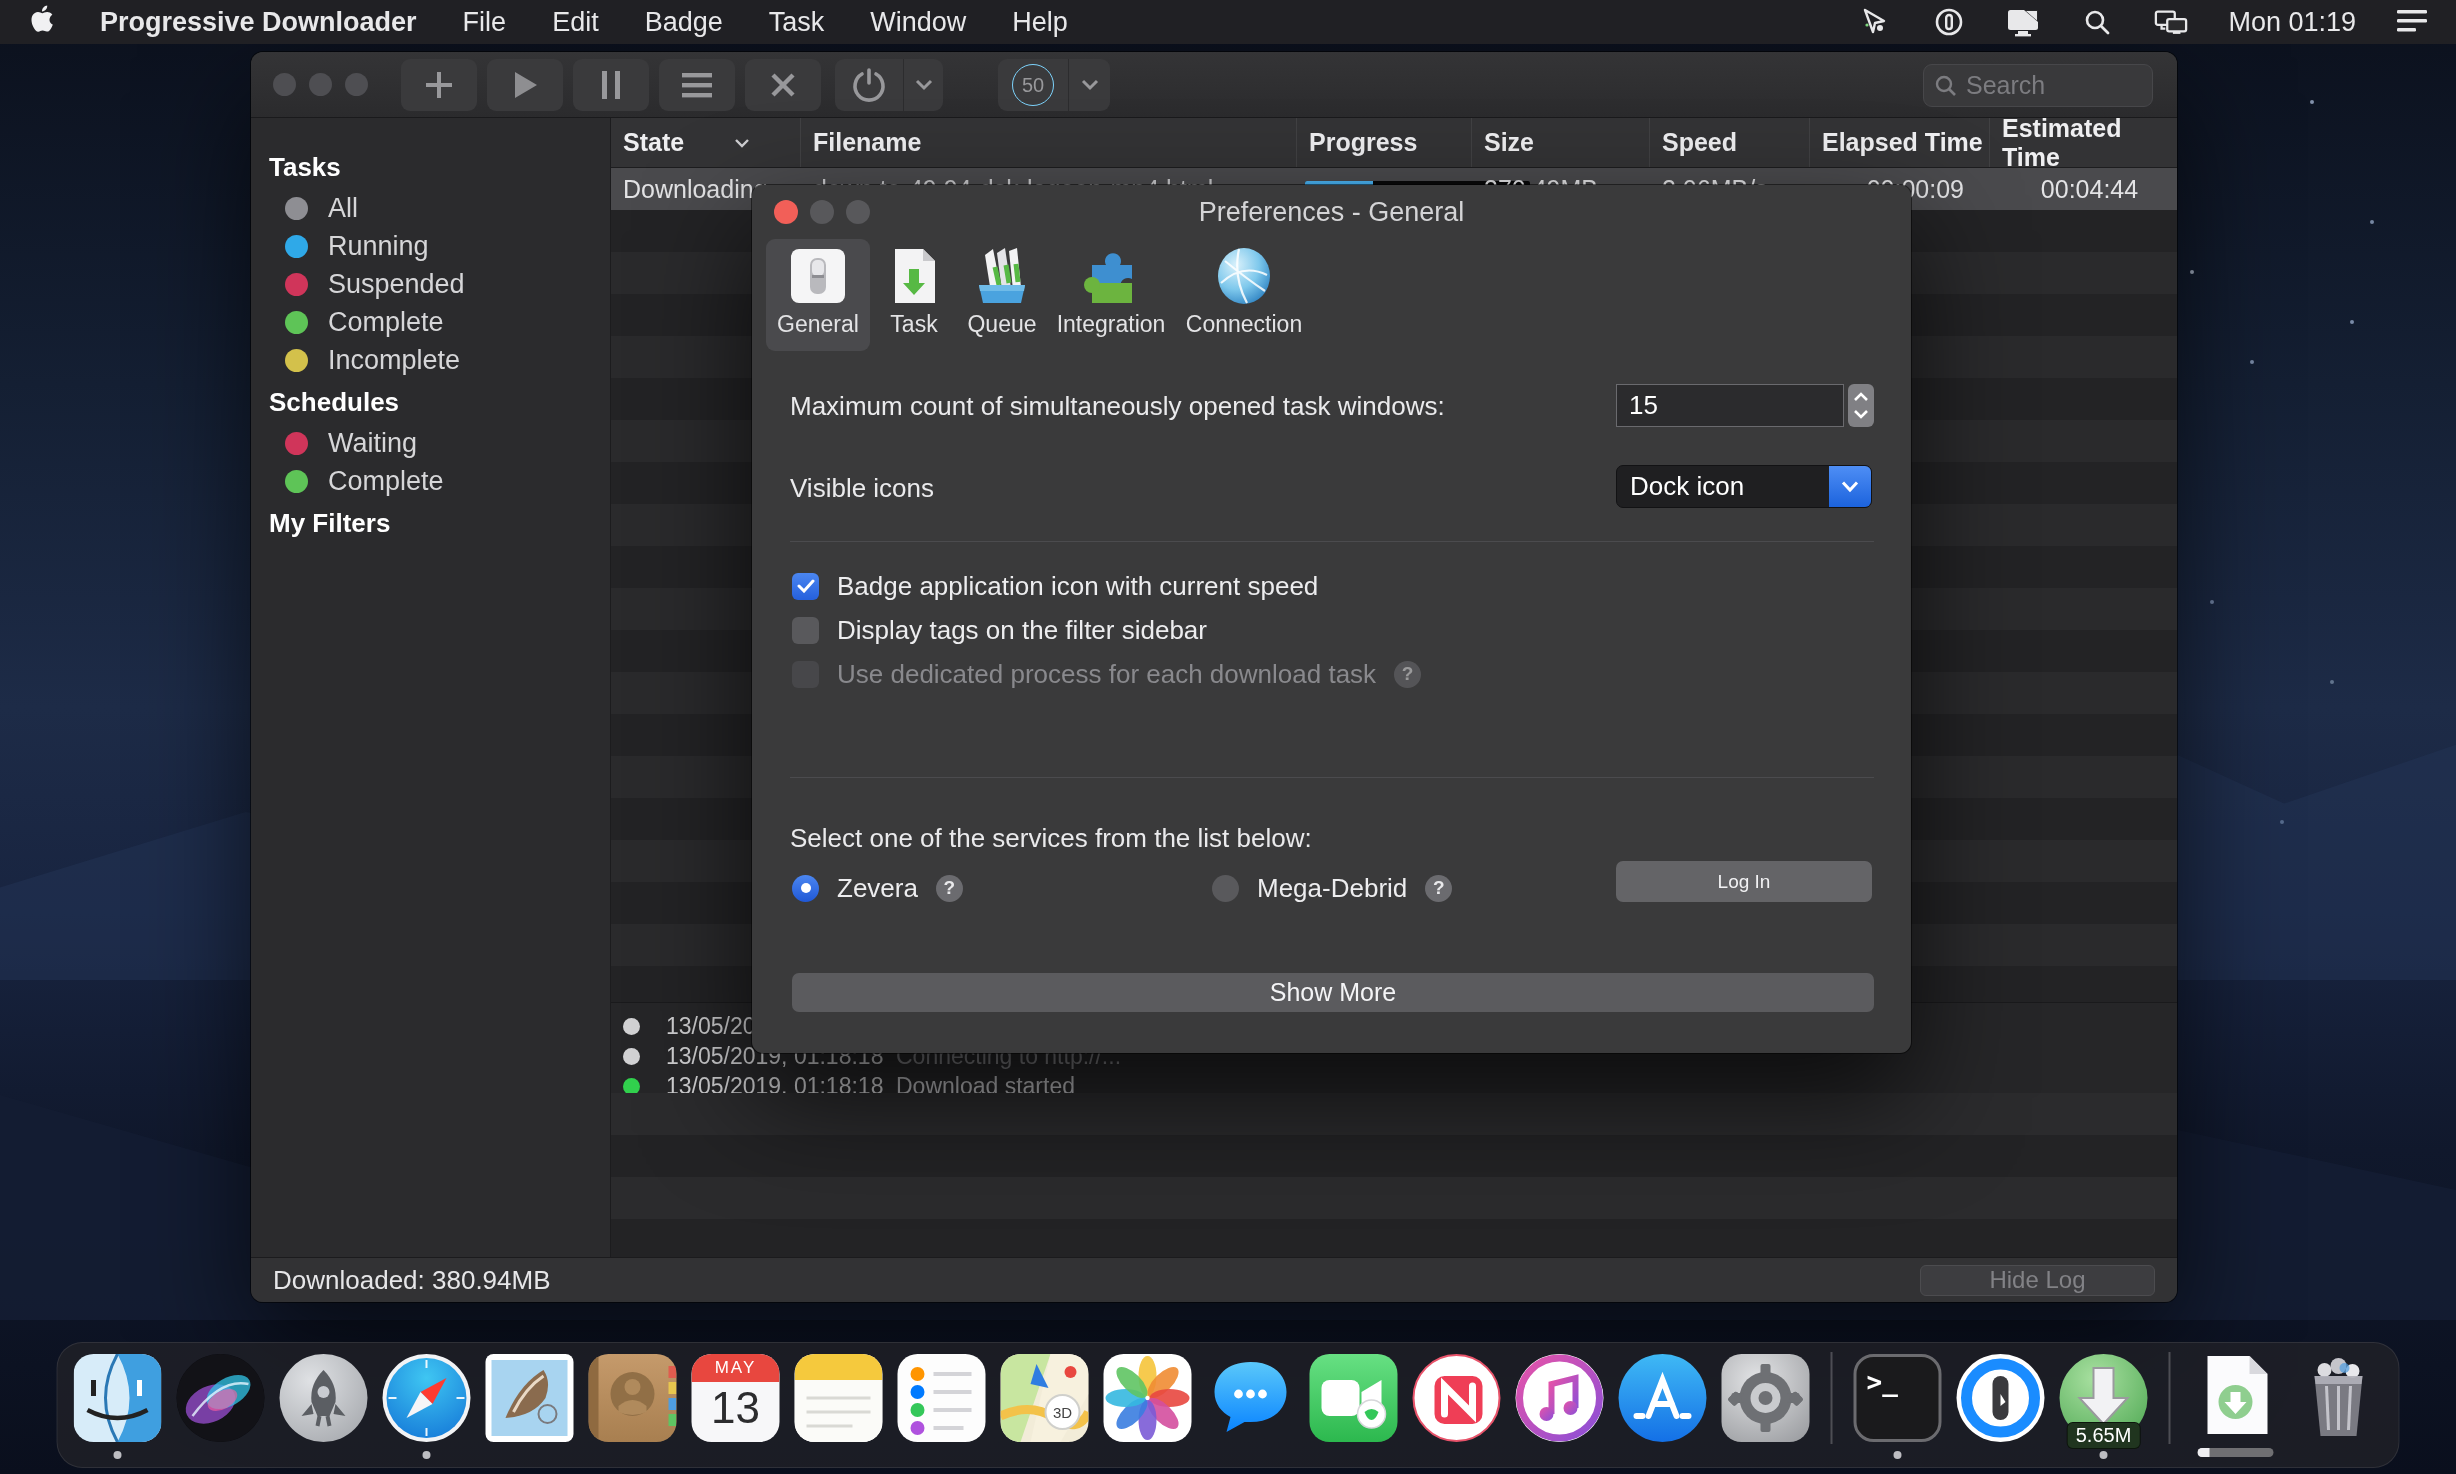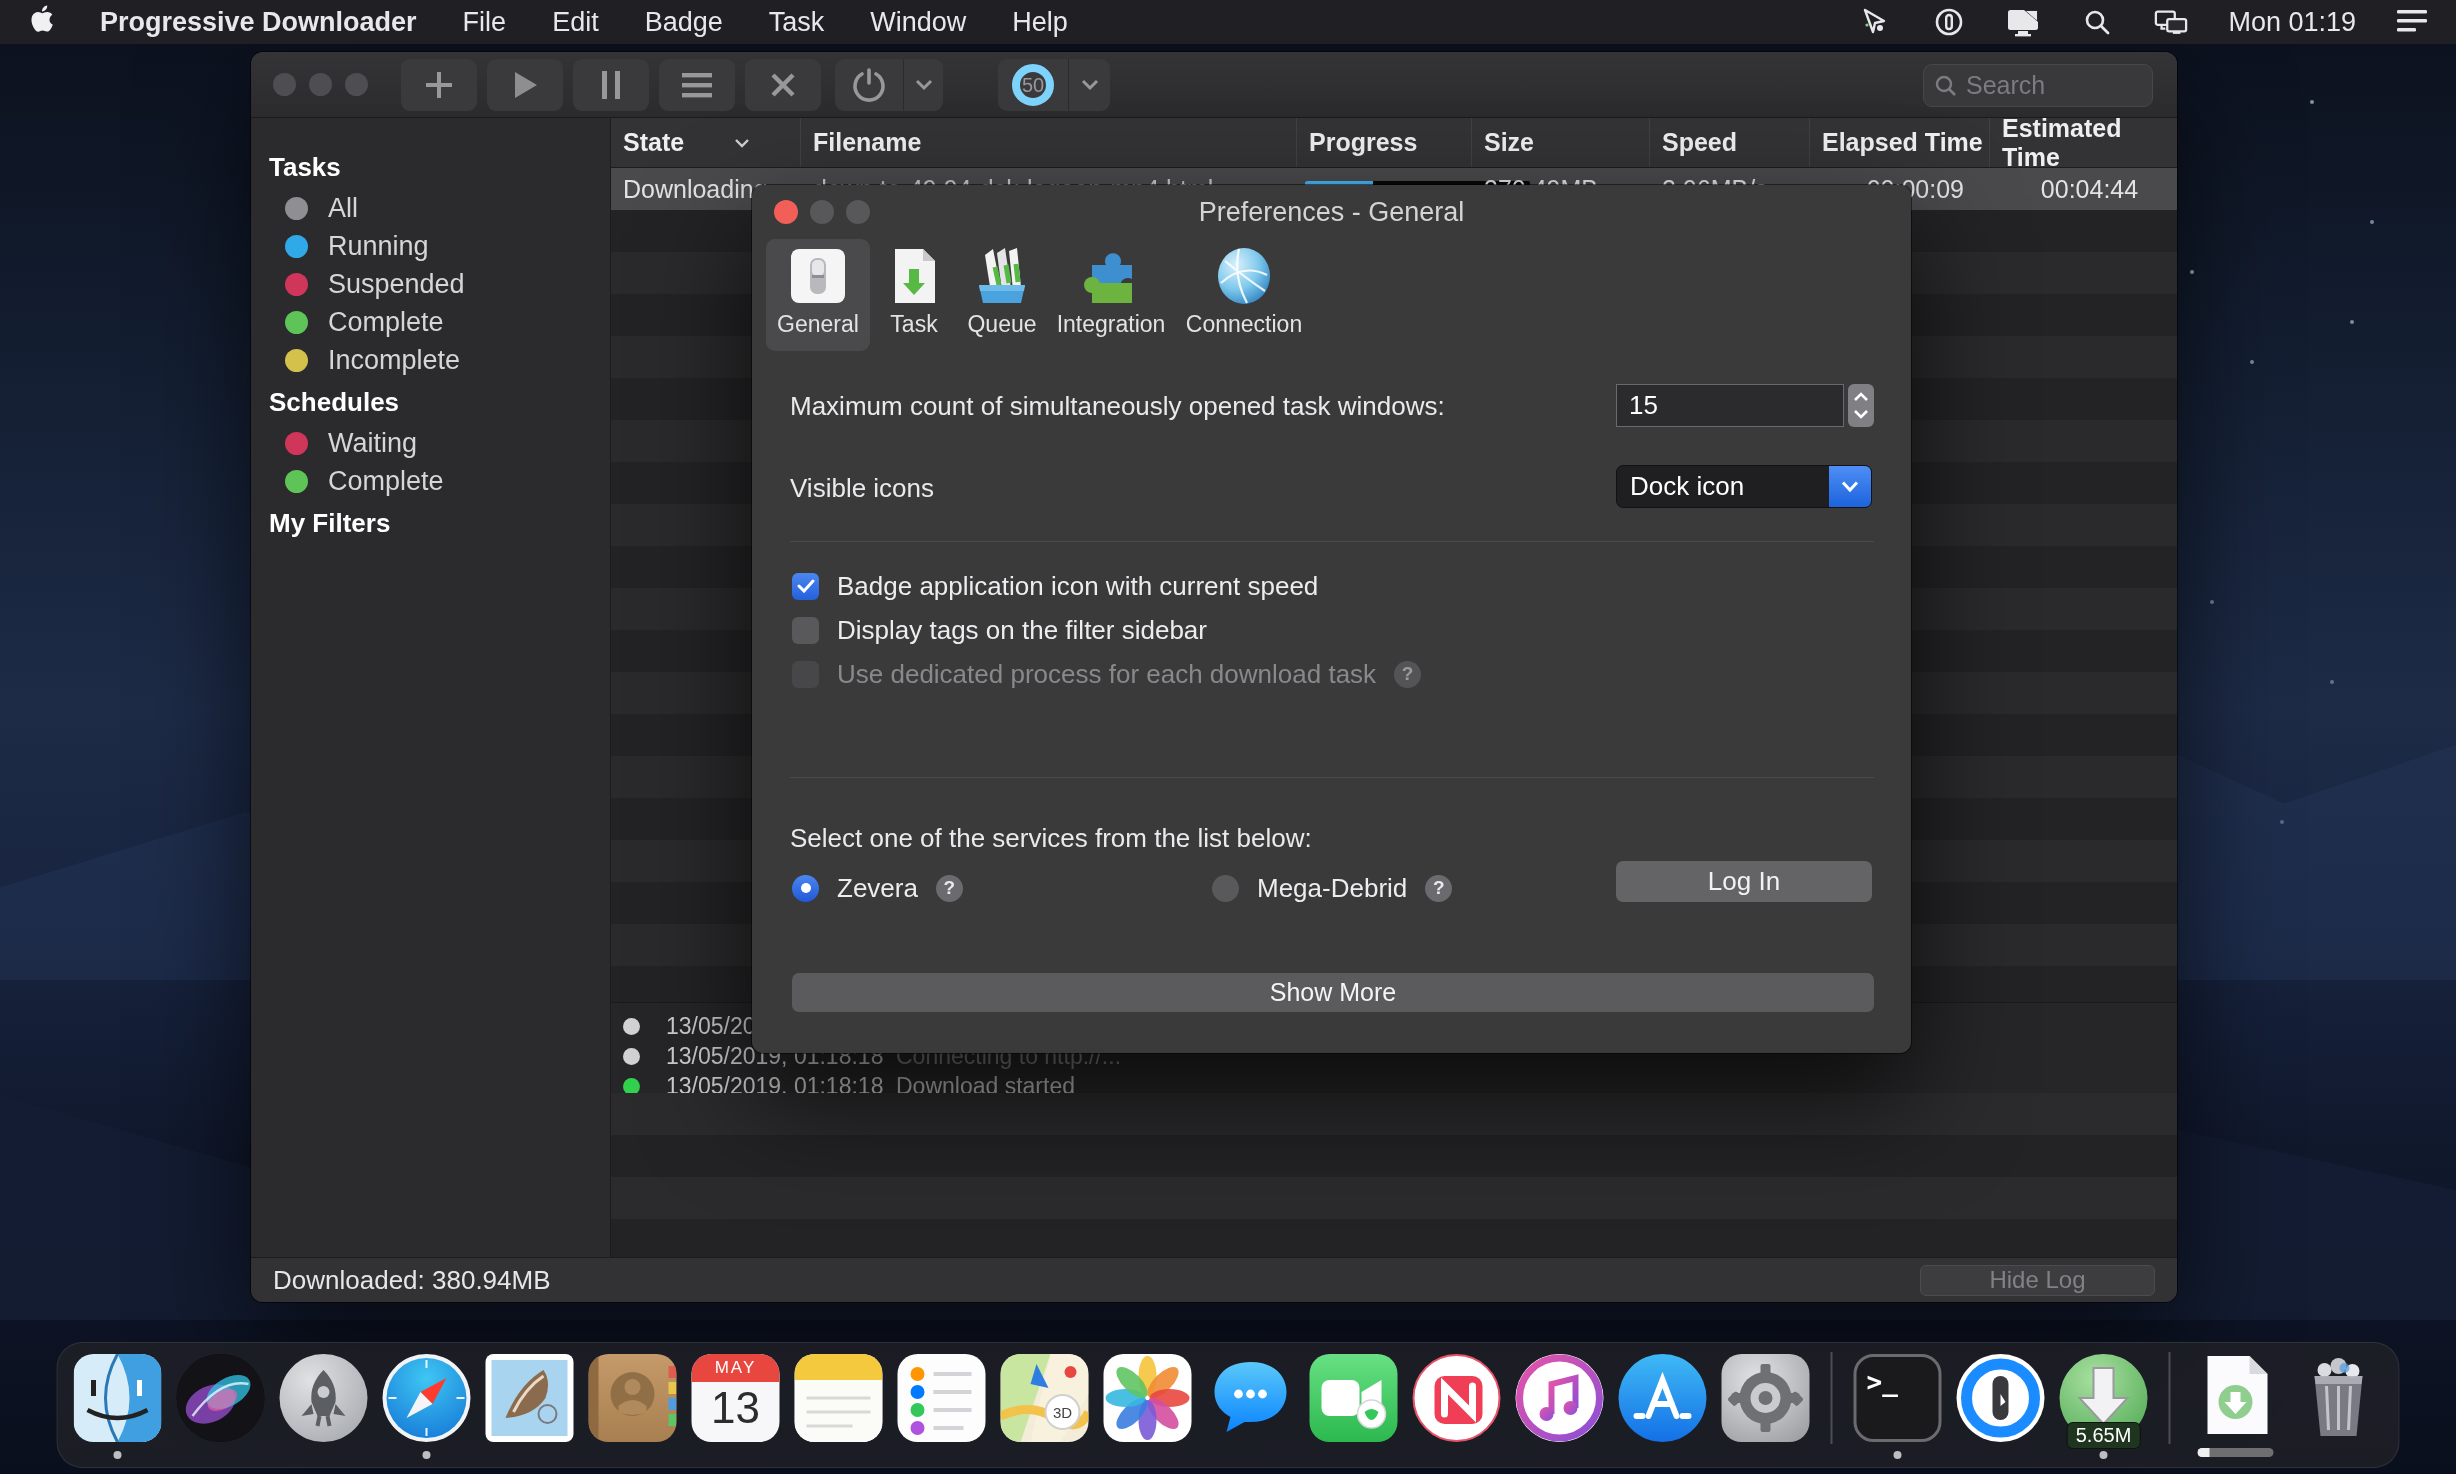--- a/index.html
+++ b/index.html
@@ -76,21 +76,21 @@
   .cblabel { font-size:26px; color:#ededef; }
   .cblabel.dim { color:#89898d; }
   .helpc { width:27px; height:27px; border-radius:50%; background:#6b6b6f; color:#e9e9eb; font-size:19px; display:flex; align-items:center; justify-content:center; font-weight:bold; }
   .bigbtn { left:40px; width:1082px; height:39px; border-radius:7px; display:flex; align-items:center; justify-content:center; font-size:25px; }
   .resetb { background:#454548; color:#8e8e92; }
   .showb { background:#5b5b5e; color:#f4f4f6; }
   .radio { width:27px; height:27px; border-radius:50%; }
   .radio.on { background:linear-gradient(#4b86f0,#2058d6); display:flex; align-items:center; justify-content:center; }
   .radio.on i { width:10px; height:10px; border-radius:50%; background:#fff; }
   .radio.off { background:#59595c; }
-  .loginb { left:864px; top:676px; width:256px; height:41px; background:#646467; border-radius:7px; color:#f2f2f4; font-size:26px; display:flex; align-items:center; justify-content:center; }
+  .loginb { left:864px; top:676px; width:256px; height:41px; background:#646467; border-radius:7px; color:#f2f2f4; font-size:19px; display:flex; align-items:center; justify-content:center; }
 
   
   .dock { left:50%; transform:translateX(-50%); bottom:6px; height:126px; background:rgba(35,35,40,.72); border:1px solid rgba(255,255,255,.09); border-radius:26px; display:flex; align-items:center; padding:0 16px; gap:15px; z-index:30; }
   .ditem { width:88px; height:112px; position:relative; display:flex; align-items:center; justify-content:center; }
   .di { width:88px; height:88px; border-radius:20px; overflow:hidden; position:relative; margin-bottom:14px; }
   .di.round { border-radius:50%; }
   .rdot { position:absolute; bottom:2px; left:50%; transform:translateX(-50%); width:8px; height:8px; border-radius:50%; background:#bdbdc2; }
   .dsep { width:2px; height:92px; background:rgba(255,255,255,.22); margin:0 6px 14px 6px; }
   .badge { position:absolute; bottom:12px; left:50%; transform:translateX(-50%); background:#20351f; border:1px solid rgba(0,0,0,.6); color:#fff; font-size:20px; padding:1px 8px; border-radius:6px; white-space:nowrap; }
   .dprog { position:absolute; bottom:4px; left:6px; width:76px; height:9px; background:#6f6f72; border-radius:5px; overflow:hidden; }
@@ -211,21 +211,21 @@
           </svg>
       </div>
       <div class="tsplit" style="width:40px;">
         <svg width="18" height="12" viewBox="0 0 18 12">
             <path d="M2 2 L9 9 L16 2" fill="none" stroke-width="3"></path>
           </svg>
       </div>
     </div>
     <div class="abs tbtn" style="left:747px;width:112px;padding:0;">
       <div style="width:70px;display:flex;align-items:center;justify-content:center;">
-        <div style="width:42px;height:42px;border:8px solid #7dd3fc;border-radius:50%;display:flex;align-items:center;justify-content:center;font-size:20px;color:#98989b;">50</div>
+        <div style="width:42px;height:42px;border:1px solid #7dd3fc;border-radius:50%;display:flex;align-items:center;justify-content:center;font-size:20px;color:#98989b;">50</div>
       </div>
       <div class="tsplit" style="width:42px;">
         <svg width="18" height="12" viewBox="0 0 18 12">
             <path d="M2 2 L9 9 L16 2" fill="none" stroke-width="3"></path>
           </svg>
       </div>
     </div>
 
     <div class="abs search" style="left:1672px;">
       <svg width="24" height="24" viewBox="0 0 24 24">

